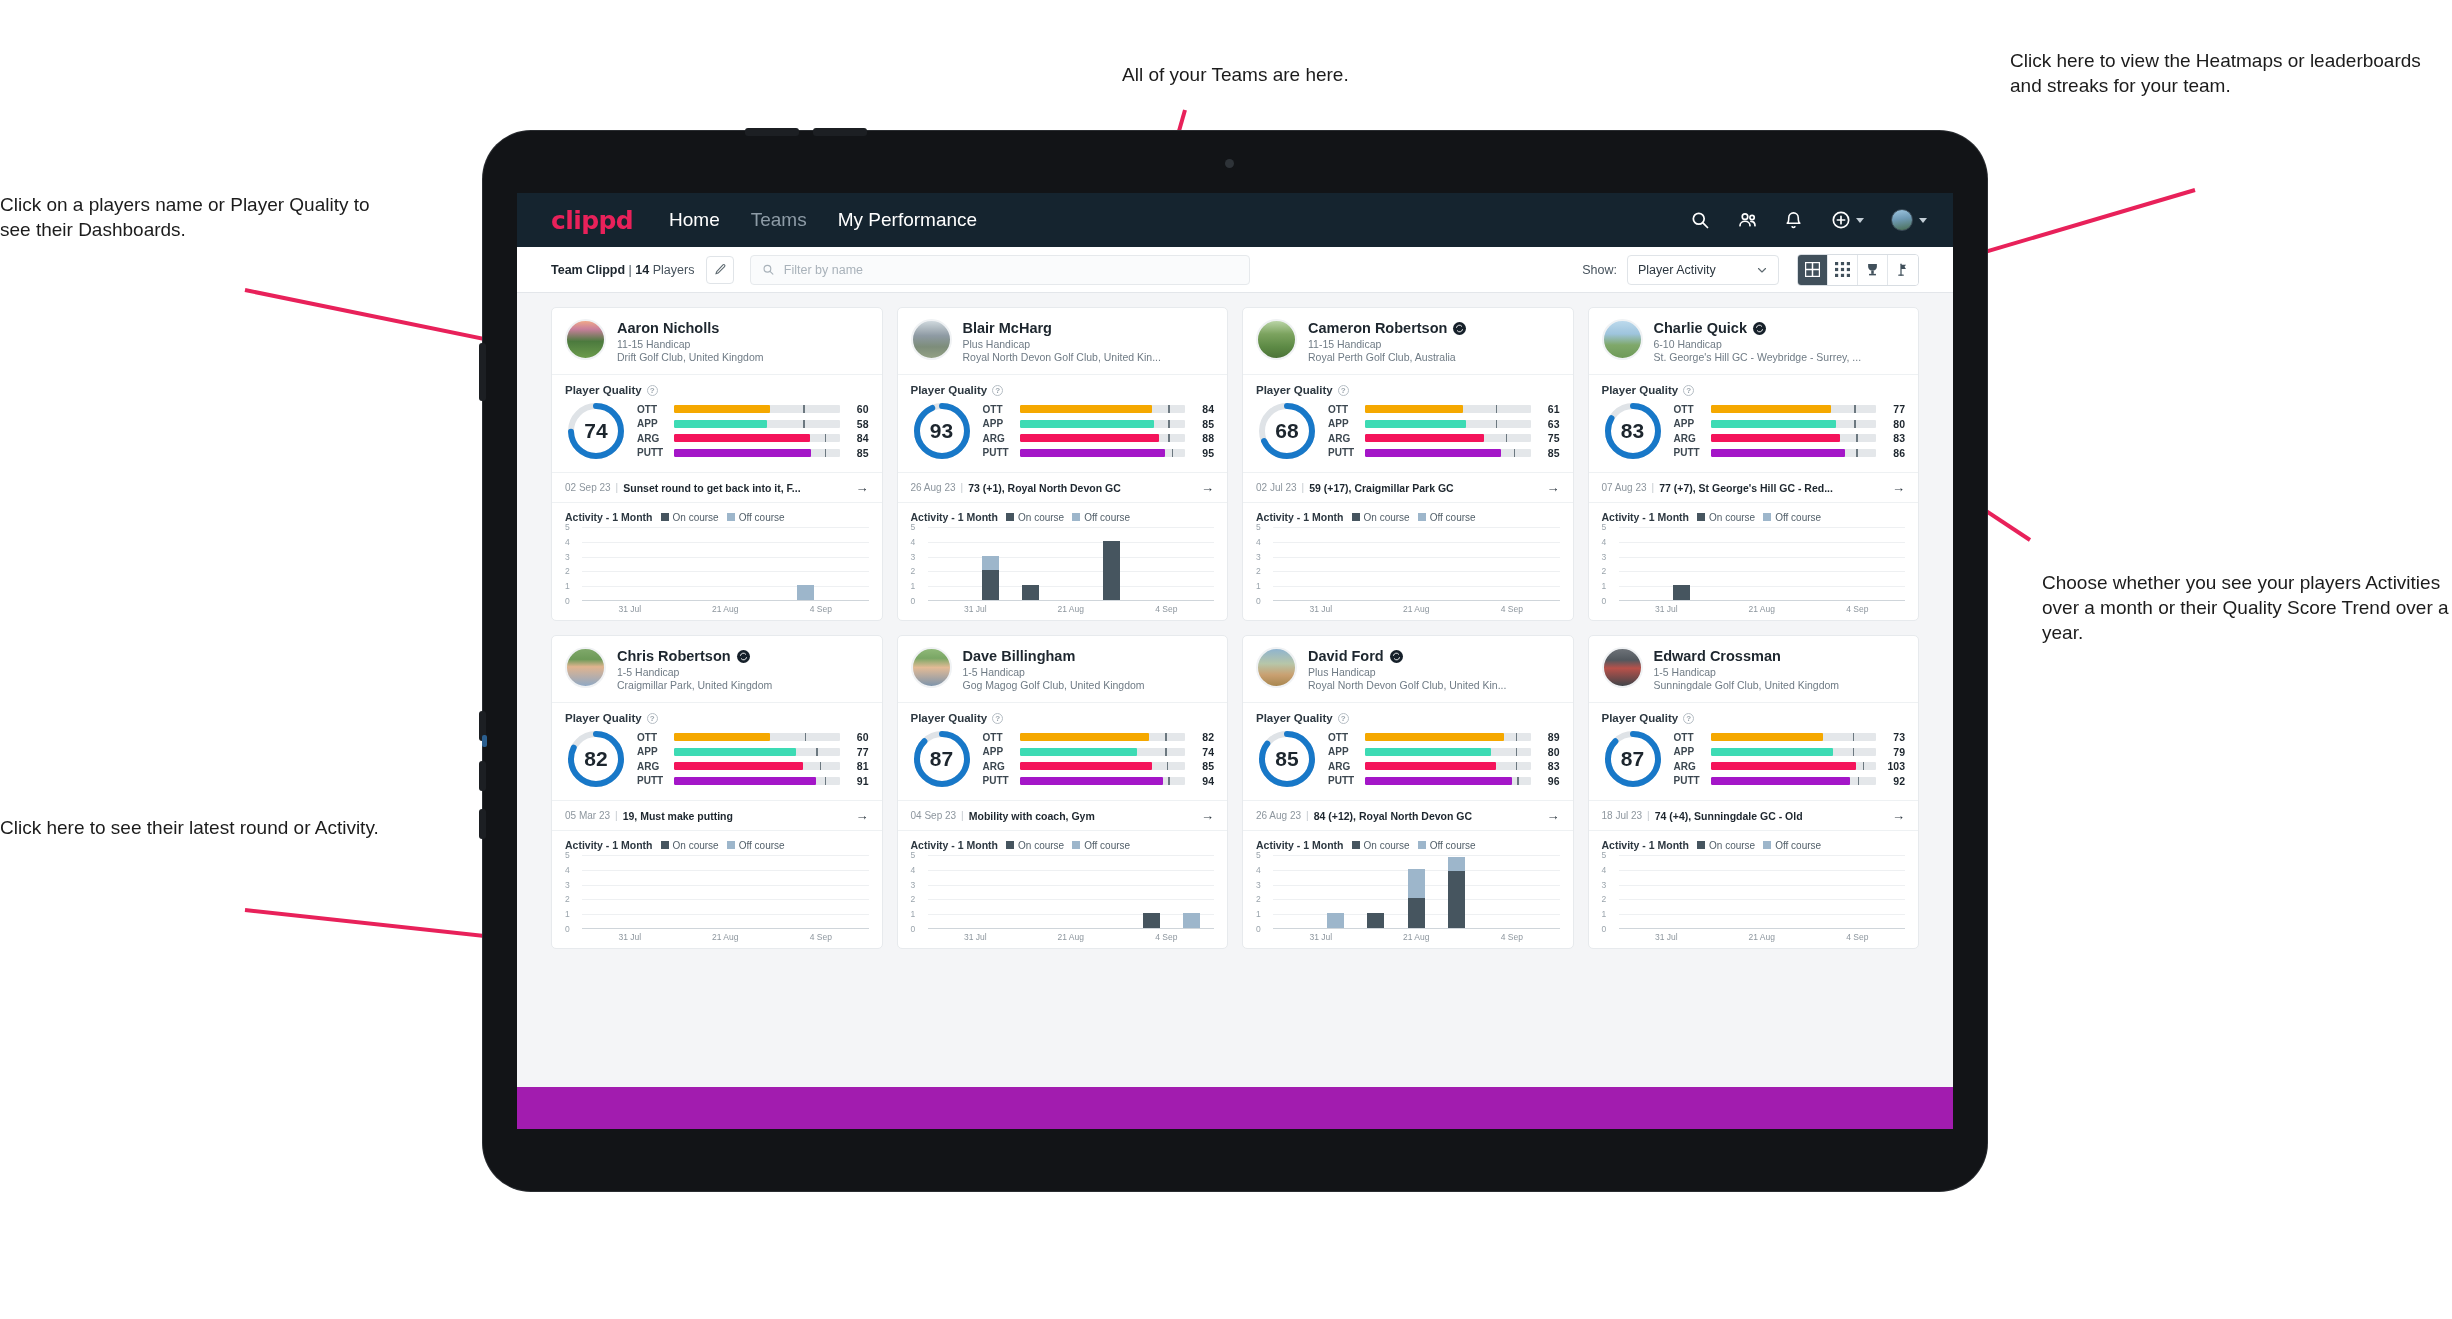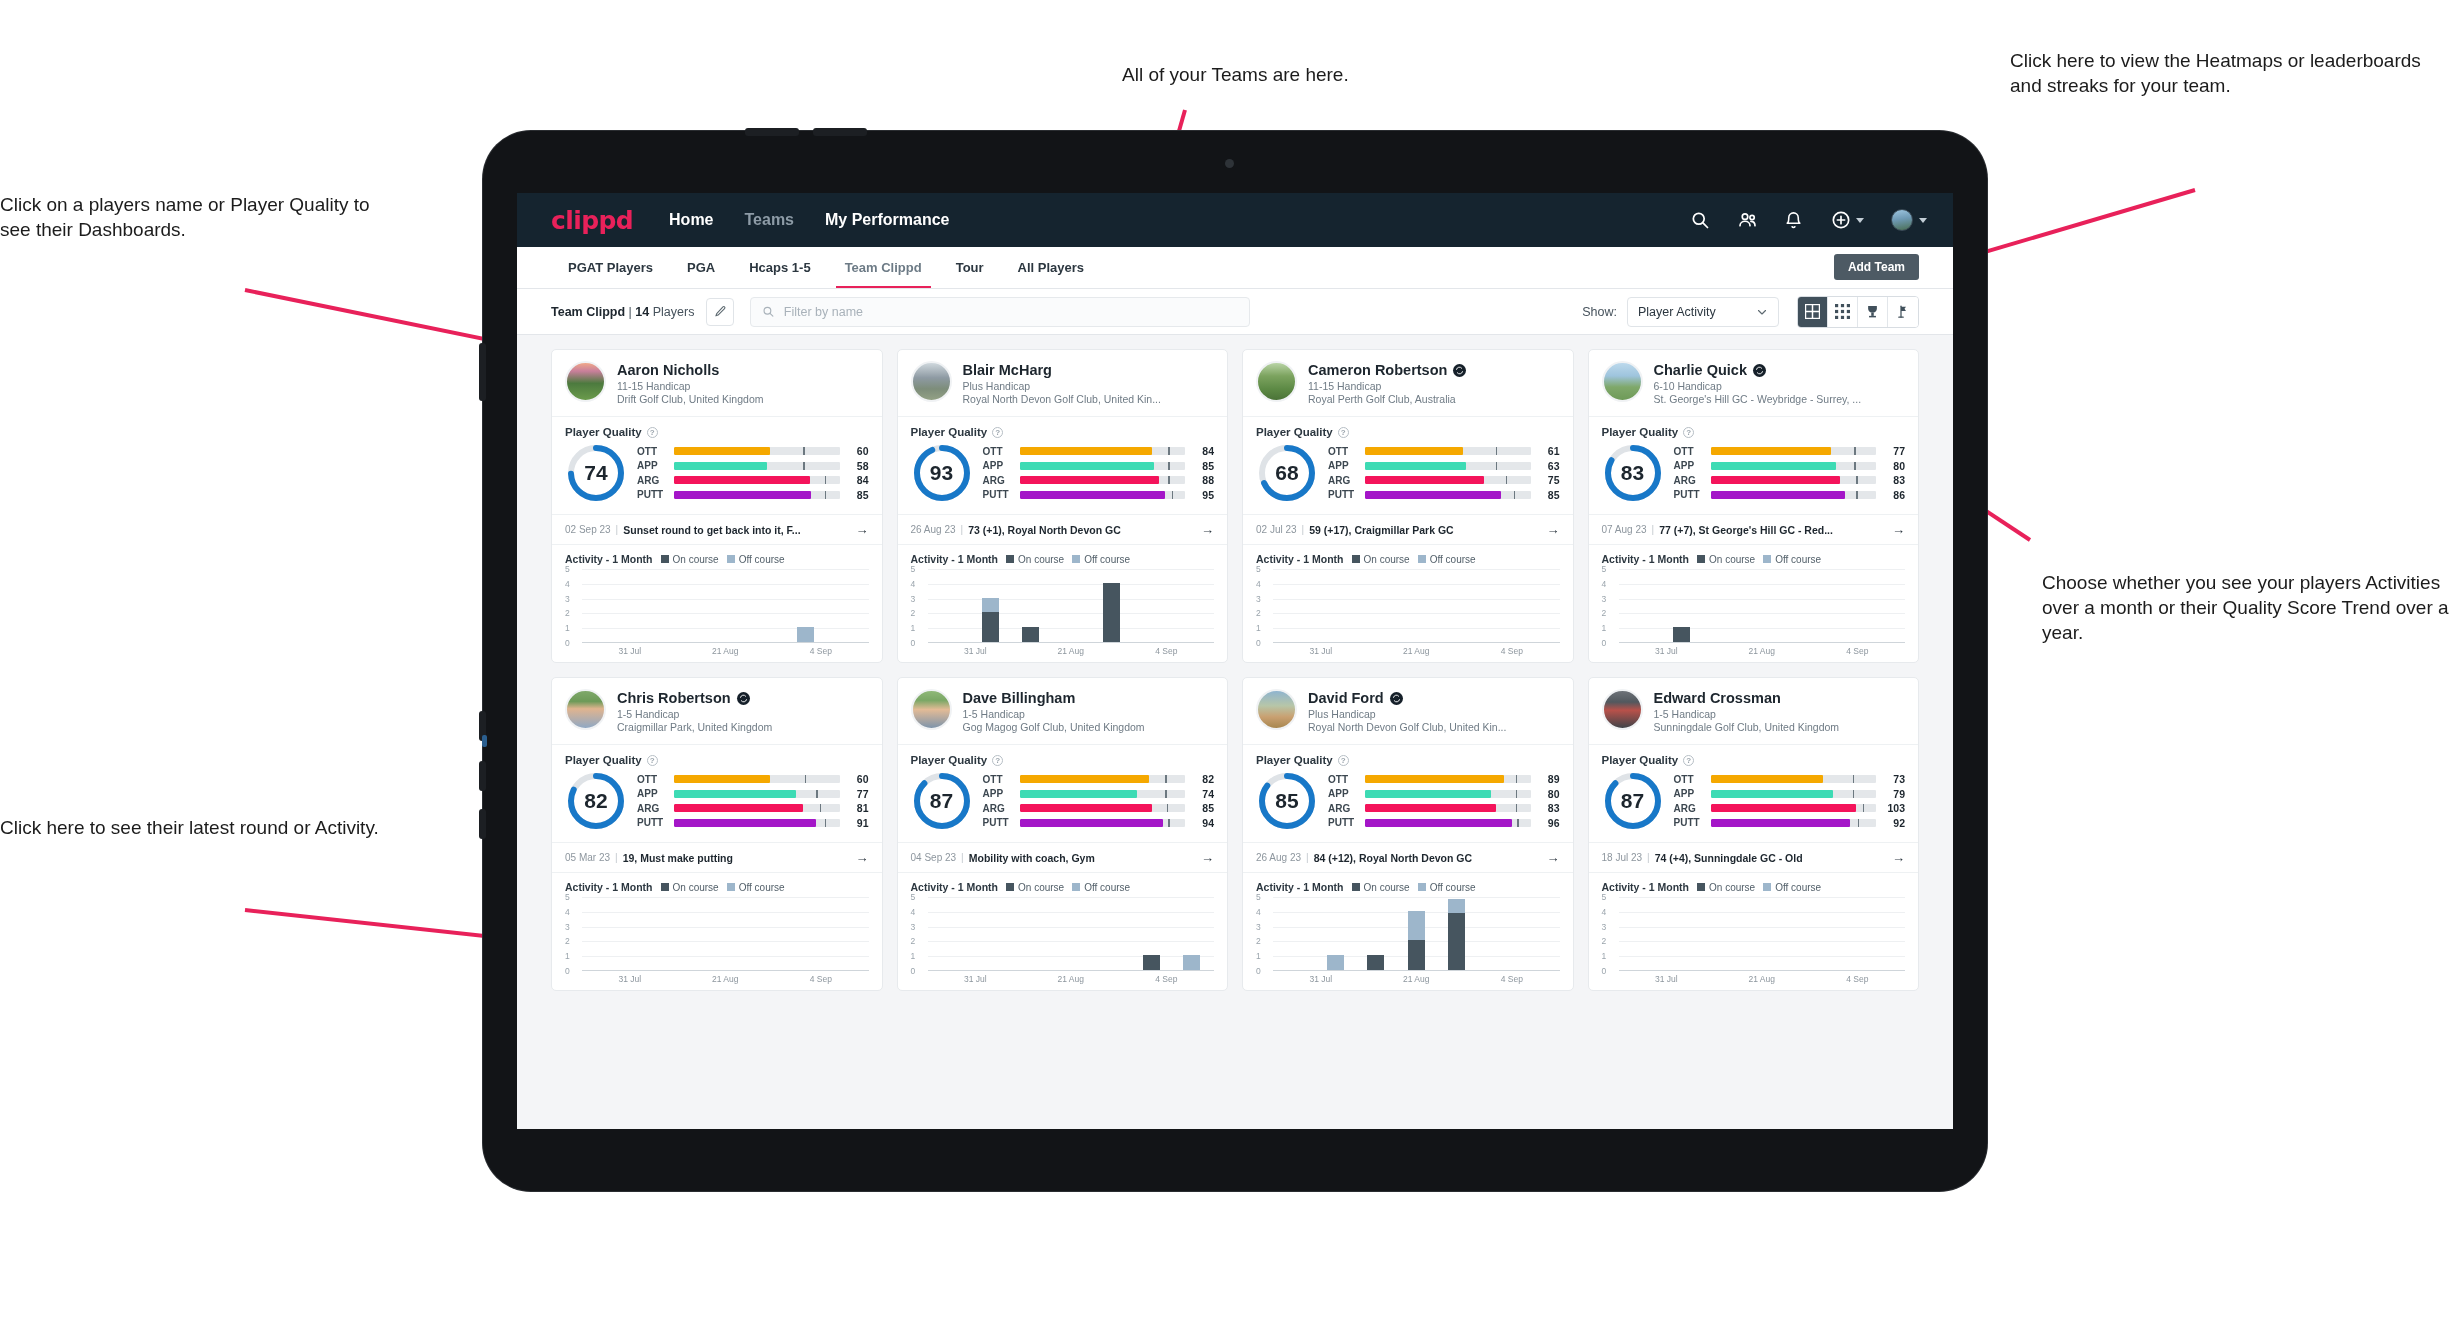--- a/index.html
+++ b/index.html
@@ -81,22 +81,22 @@
     color: #e8215a;
     font-size: 25px;
     font-weight: 700;
     letter-spacing: -0.6px;
     font-family: "DejaVu Sans", sans-serif;
     margin-right: 36px;
   }
   .nav-links { display: flex; align-items: center; gap: 31px; }
   .nav-link {
     color: #ffffff;
-    font-size: 16px;
-    font-weight: 700;
+    font-size: 19px;
+    font-weight: 400;
     cursor: pointer;
     white-space: nowrap;
   }
   .nav-link.dim { color: #8d9ba6; }
   .header-right {
     margin-left: auto;
     display: flex;
     align-items: center;
     gap: 27px;
   }
@@ -479,31 +479,20 @@
           </svg>
           <span class="caret"></span>
         </div>
         <div class="avatar-wrap">
           <div class="avatar-sm"></div>
           <span class="caret"></span>
         </div>
       </div>
     </div>
 
-    <div class="tabbar">
-      <div class="tabs">
-        <div class="tab">PGAT Players</div>
-        <div class="tab">PGA</div>
-        <div class="tab">Hcaps 1-5</div>
-        <div class="tab active">Team Clippd</div>
-        <div class="tab">Tour</div>
-        <div class="tab">All Players</div>
-      </div>
-      <div class="add-team-btn">Add Team</div>
-    </div>
 
     <div class="filterbar">
       <div class="team-label">
         <b>Team Clippd</b>
         <span>|</span>
         <b>14</b>
         <span>Players</span>
       </div>
       <div class="pencil-btn">
         <svg width="13" height="13" viewBox="0 0 24 24" fill="none" stroke="#5d6970" stroke-width="2" stroke-linecap="round" stroke-linejoin="round">

